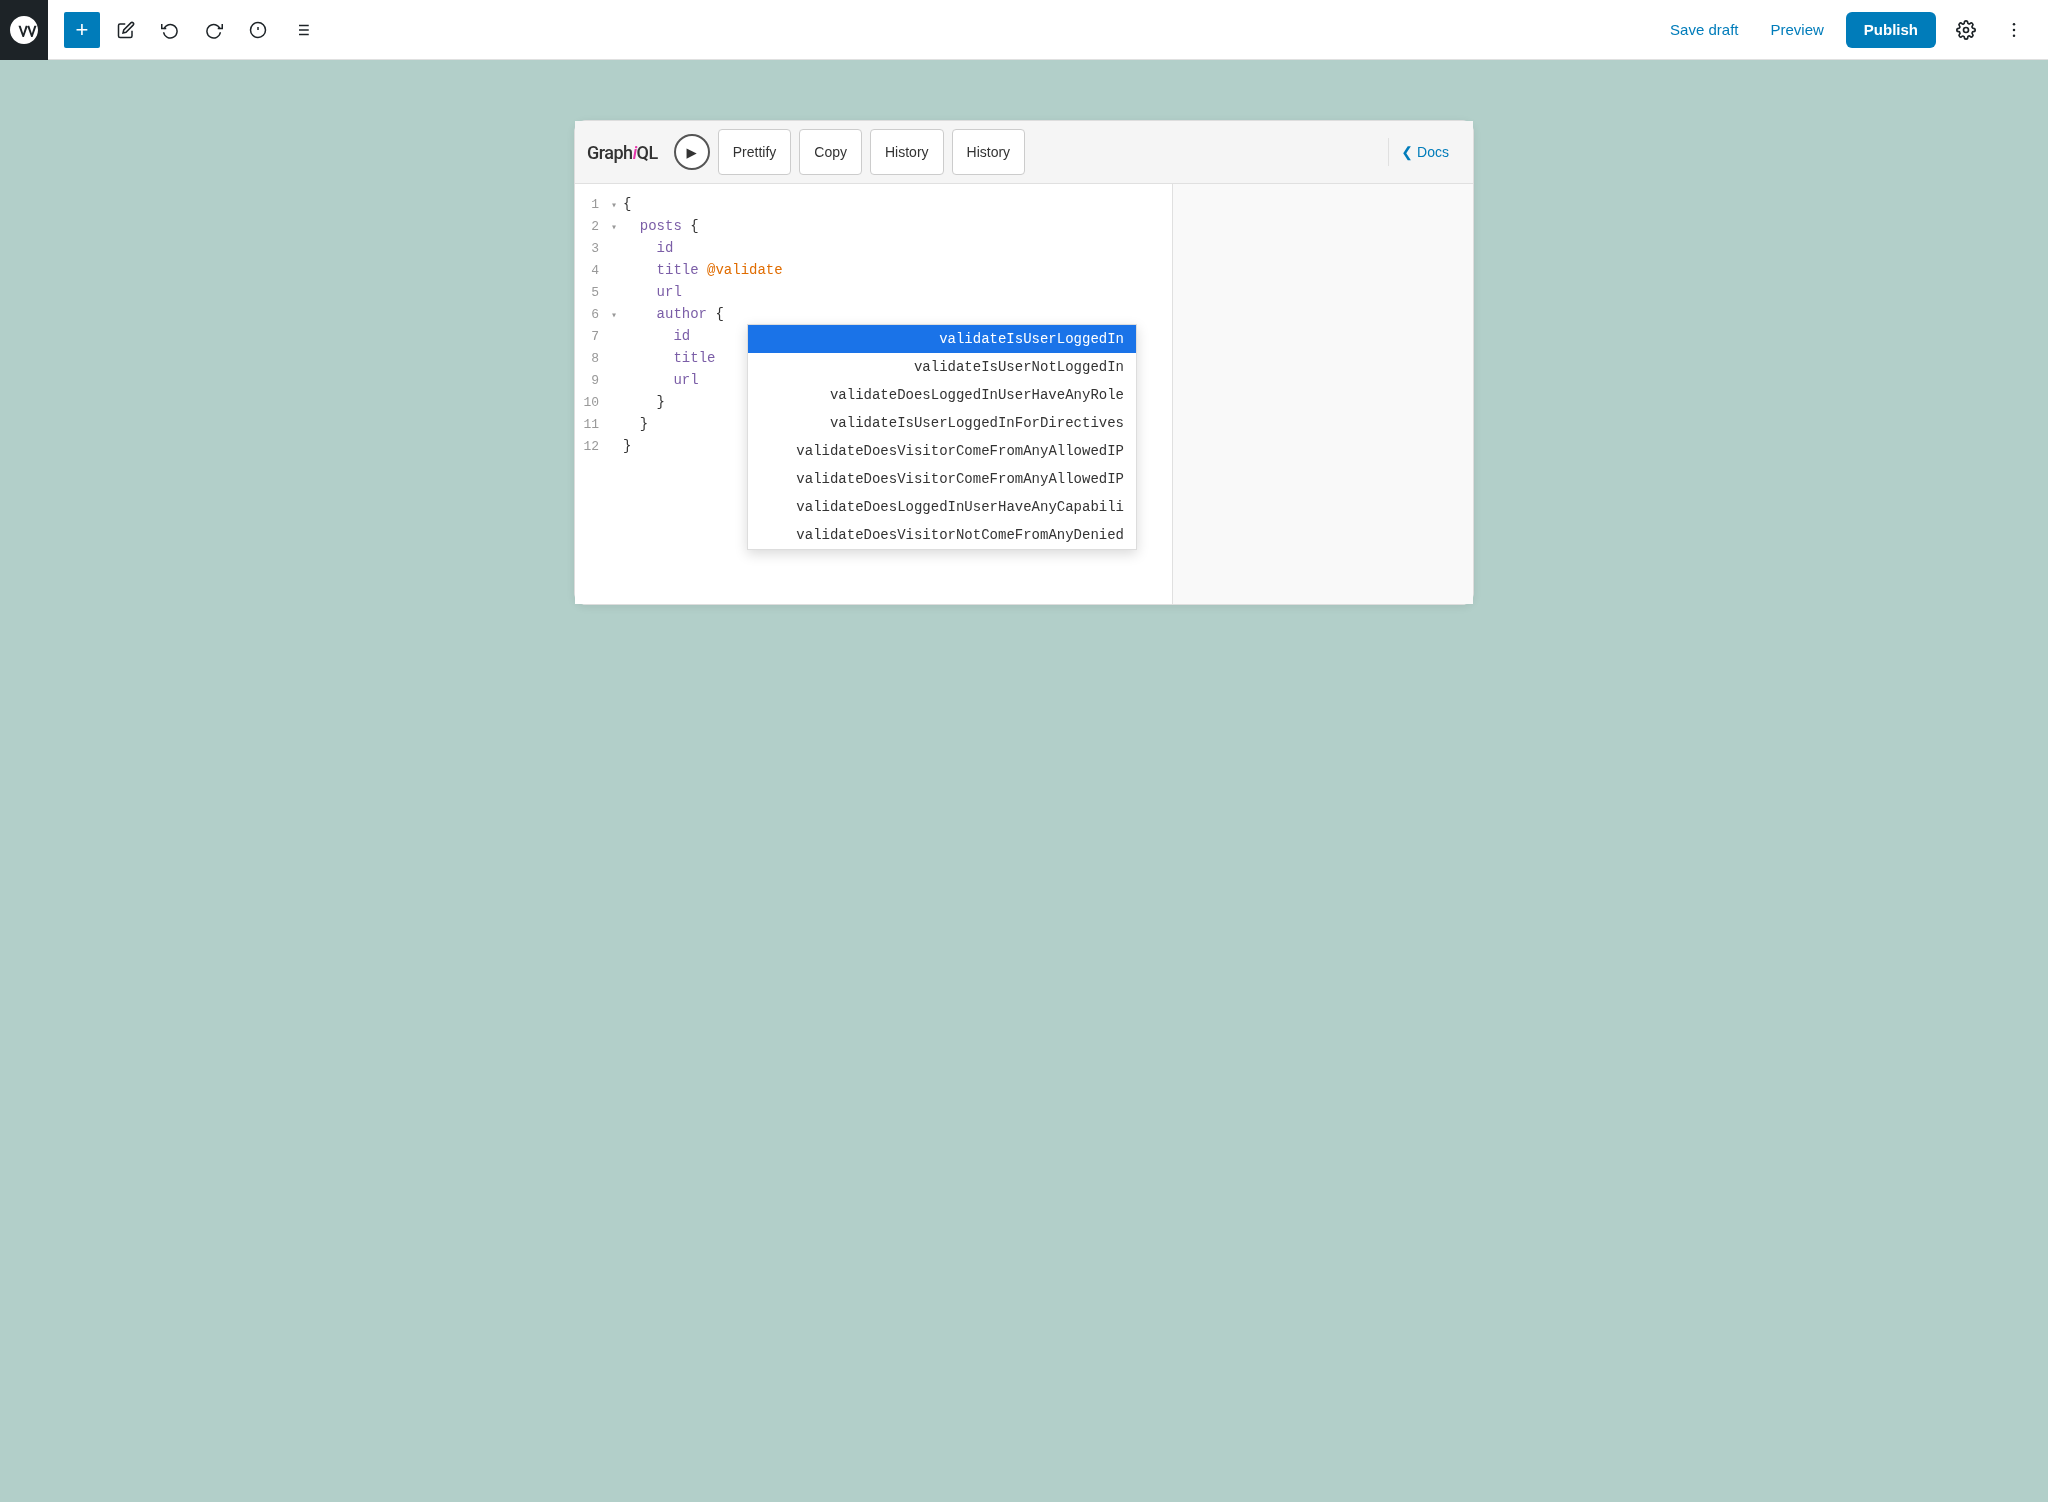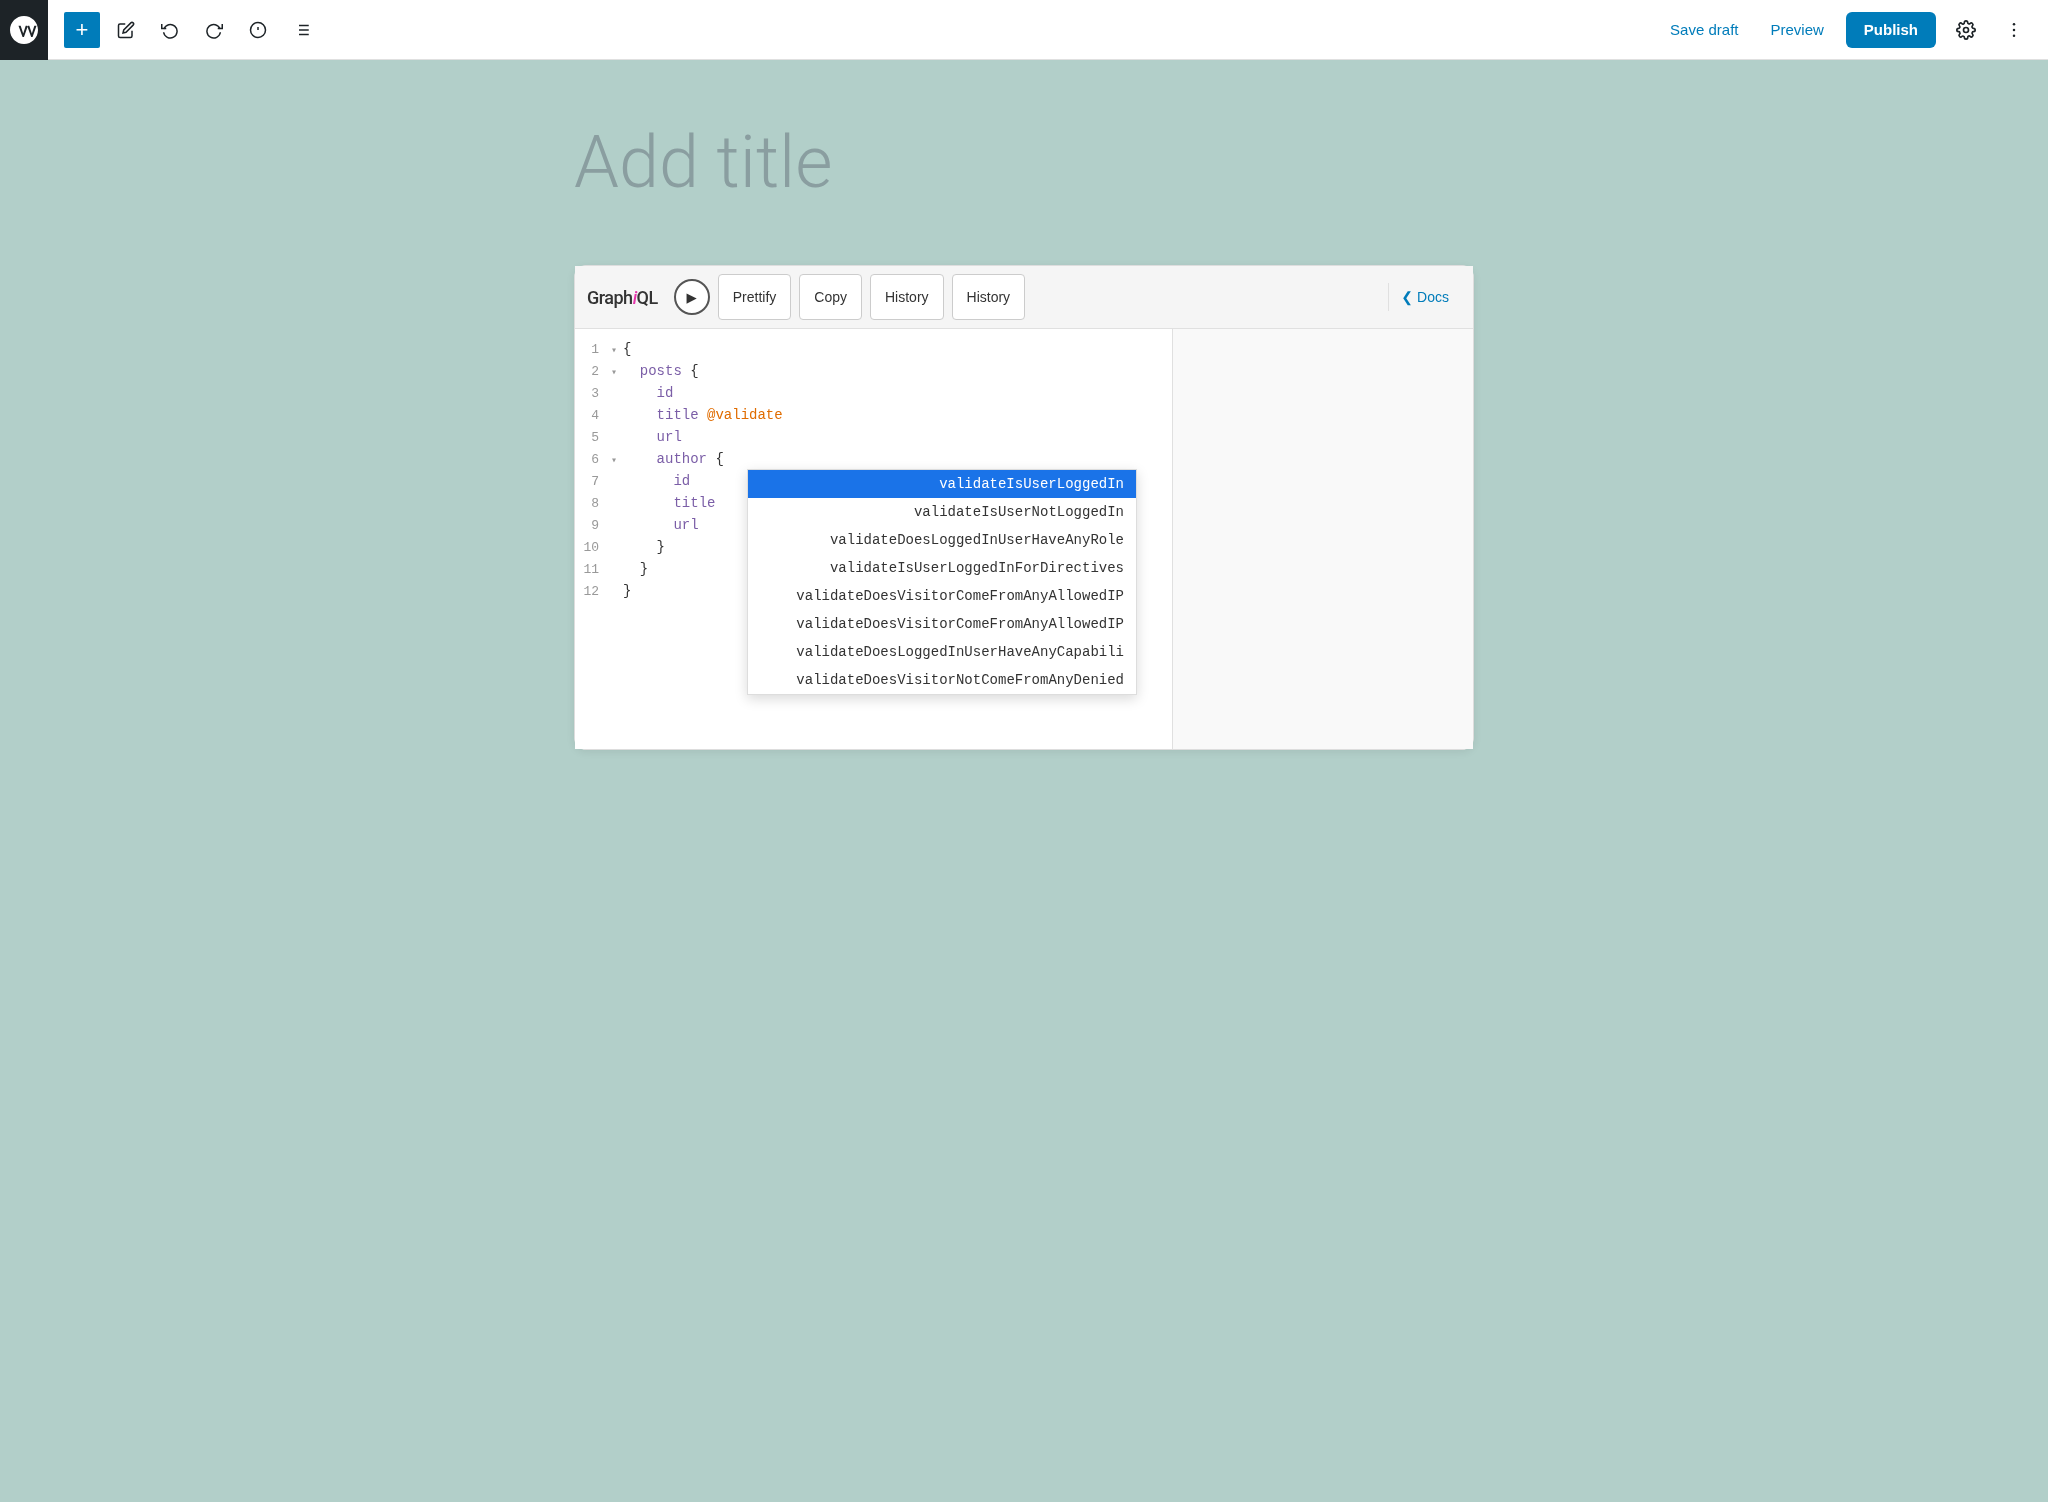--- a/index.html
+++ b/index.html
@@ -289,21 +289,20 @@
       <svg width="20" height="20" viewBox="0 0 24 24" fill="currentColor">
           <circle cx="12" cy="5" r="1.5"></circle>
           <circle cx="12" cy="12" r="1.5"></circle>
           <circle cx="12" cy="19" r="1.5"></circle>
         </svg>
     </button>
   </div>
 </div>
 
 <div id="page-area">
-  <div class="title-placeholder" contenteditable="true" style="">Add title</div>
 
   <div class="graphiql-container">
 
     <div class="graphiql-toolbar">
       <div class="graphiql-logo">Graph<span>i</span>QL</div>
       <button class="graphiql-run-btn">
         <span>▶</span>
       </button>
       <button class="graphiql-btn">Prettify</button>
       <button class="graphiql-btn">Copy</button>

